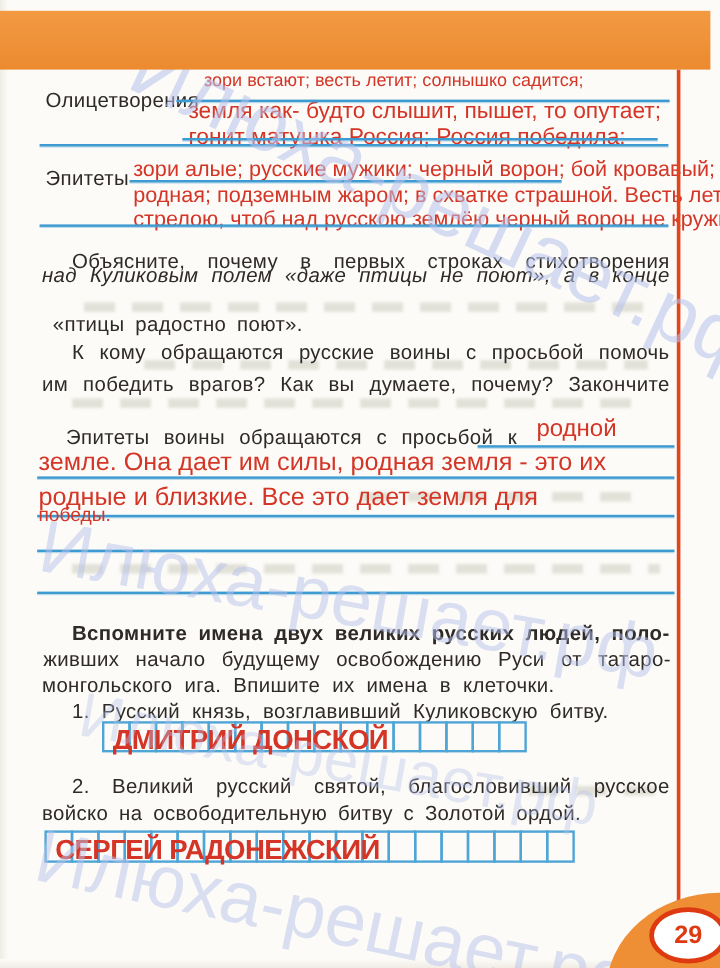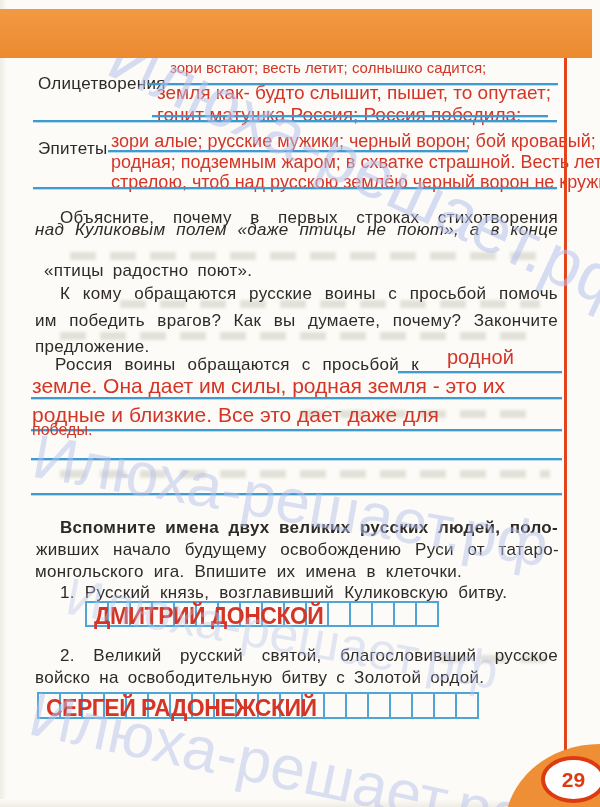--- a/index.html
+++ b/index.html
@@ -85,29 +85,28 @@
   <div class="t red" style="left:111px;top:172px;font-size:18px;">стрелою, чтоб над русскою землёю черный ворон не кружил.</div>
   <div class="rule" style="left:108px;top:150px;width:360px;"></div>
   <div class="rule" style="left:33px;top:187px;width:524px;"></div>
 
   <div class="t blk just" style="left:60px;top:208px;width:498px;">Объясните, почему в первых строках стихотворения</div>
   <div class="t blk just" style="left:35px;top:220px;width:523px;font-style:italic;">над Куликовым полем «даже птицы не поют», а в конце</div>
   <div class="t blk" style="left:44px;top:261px;word-spacing:4px;">«птицы радостно поют».</div>
 
   <div class="t blk just" style="left:60px;top:284px;width:498px;">К кому обращаются русские воины с просьбой помочь</div>
   <div class="t blk just" style="left:35px;top:311px;width:523px;">им победить врагов? Как вы думаете, почему? Закончите</div>
-  <div class="t blk" style="left:35px;top:337px;word-spacing:4px;">предложение.</div>
 
-  <div class="t blk" style="left:55px;top:355px;word-spacing:7px;">Россия воины обращаются с просьбой к</div>
+  <div class="t blk" style="left:55px;top:355px;word-spacing:7px;">Эпитеты воины обращаются с просьбой к</div>
   <div class="t red" style="left:412px;top:346px;font-size:20px;margin-left:35px;">родной</div>
   <div class="rule" style="left:398px;top:371px;width:164px;"></div>
 
   <div class="t red" style="left:32px;top:374px;font-size:21px;">земле. Она дает им силы, родная земля - это их</div>
   <div class="rule" style="left:31px;top:397px;width:531px;"></div>
-  <div class="t red" style="left:32px;top:403px;font-size:21px;">родные и близкие. Все это дает даже для</div>
+  <div class="t red" style="left:32px;top:403px;font-size:21px;">родные и близкие. Все это дает земля для</div>
   <div class="rule" style="left:31px;top:429px;width:531px;"></div>
   <div class="t red" style="left:32px;top:421px;font-size:16px;">победы.</div>
   <div class="rule" style="left:31px;top:458px;width:531px;"></div>
   <div class="rule" style="left:31px;top:493px;width:531px;"></div>
 
   <div class="t blk just" style="left:60px;top:518px;width:498px;font-weight:bold;">Вспомните имена двух великих русских людей, поло-</div>
   <div class="t blk just" style="left:36px;top:540px;width:523px;">живших начало будущему освобождению Руси от татаро-</div>
   <div class="t blk" style="left:35px;top:562px;word-spacing:5px;">монгольского ига. Впишите их имена в клеточки.</div>
   <div class="t blk" style="left:60px;top:583px;word-spacing:5px;">1. Русский князь, возглавивший Куликовскую битву.</div>
 

